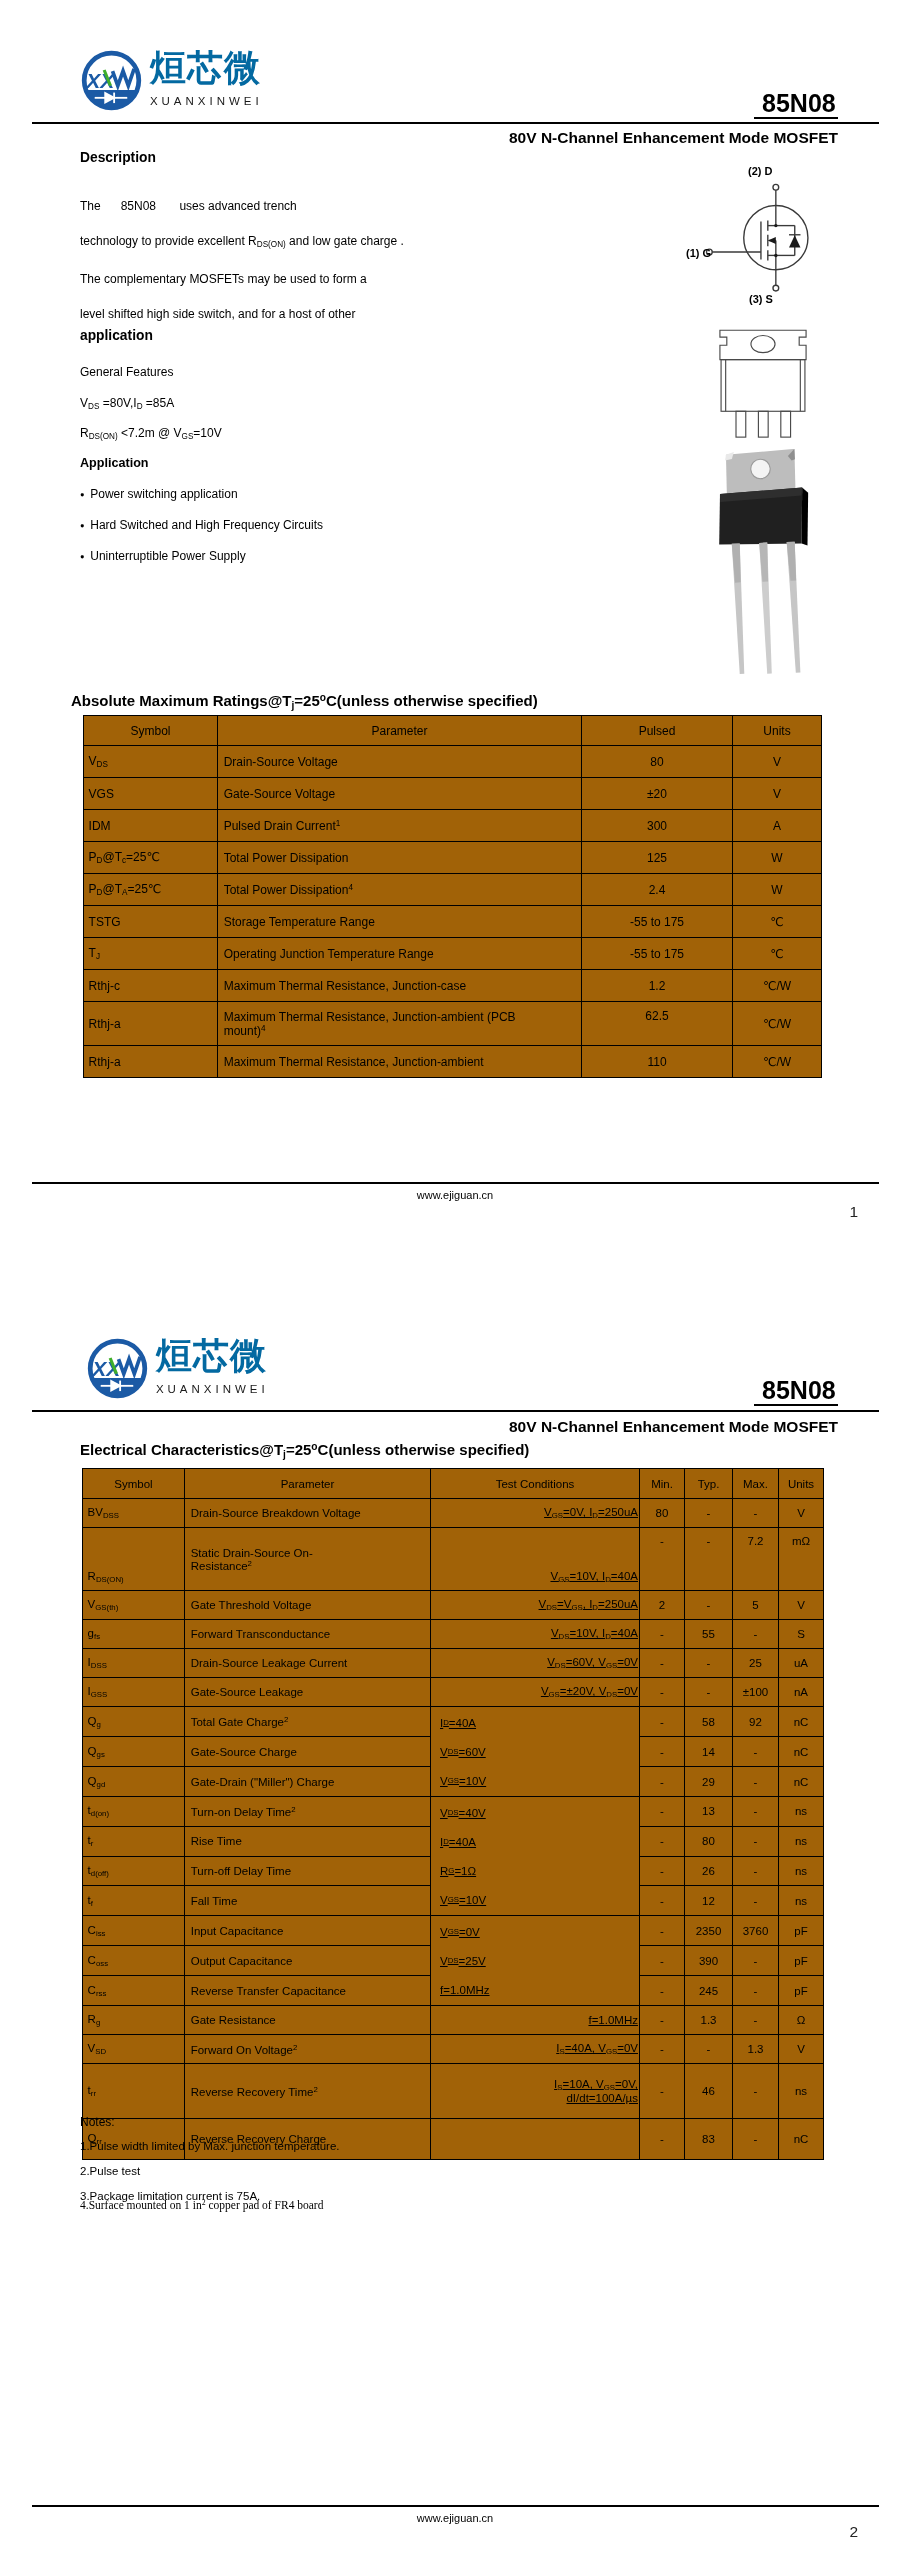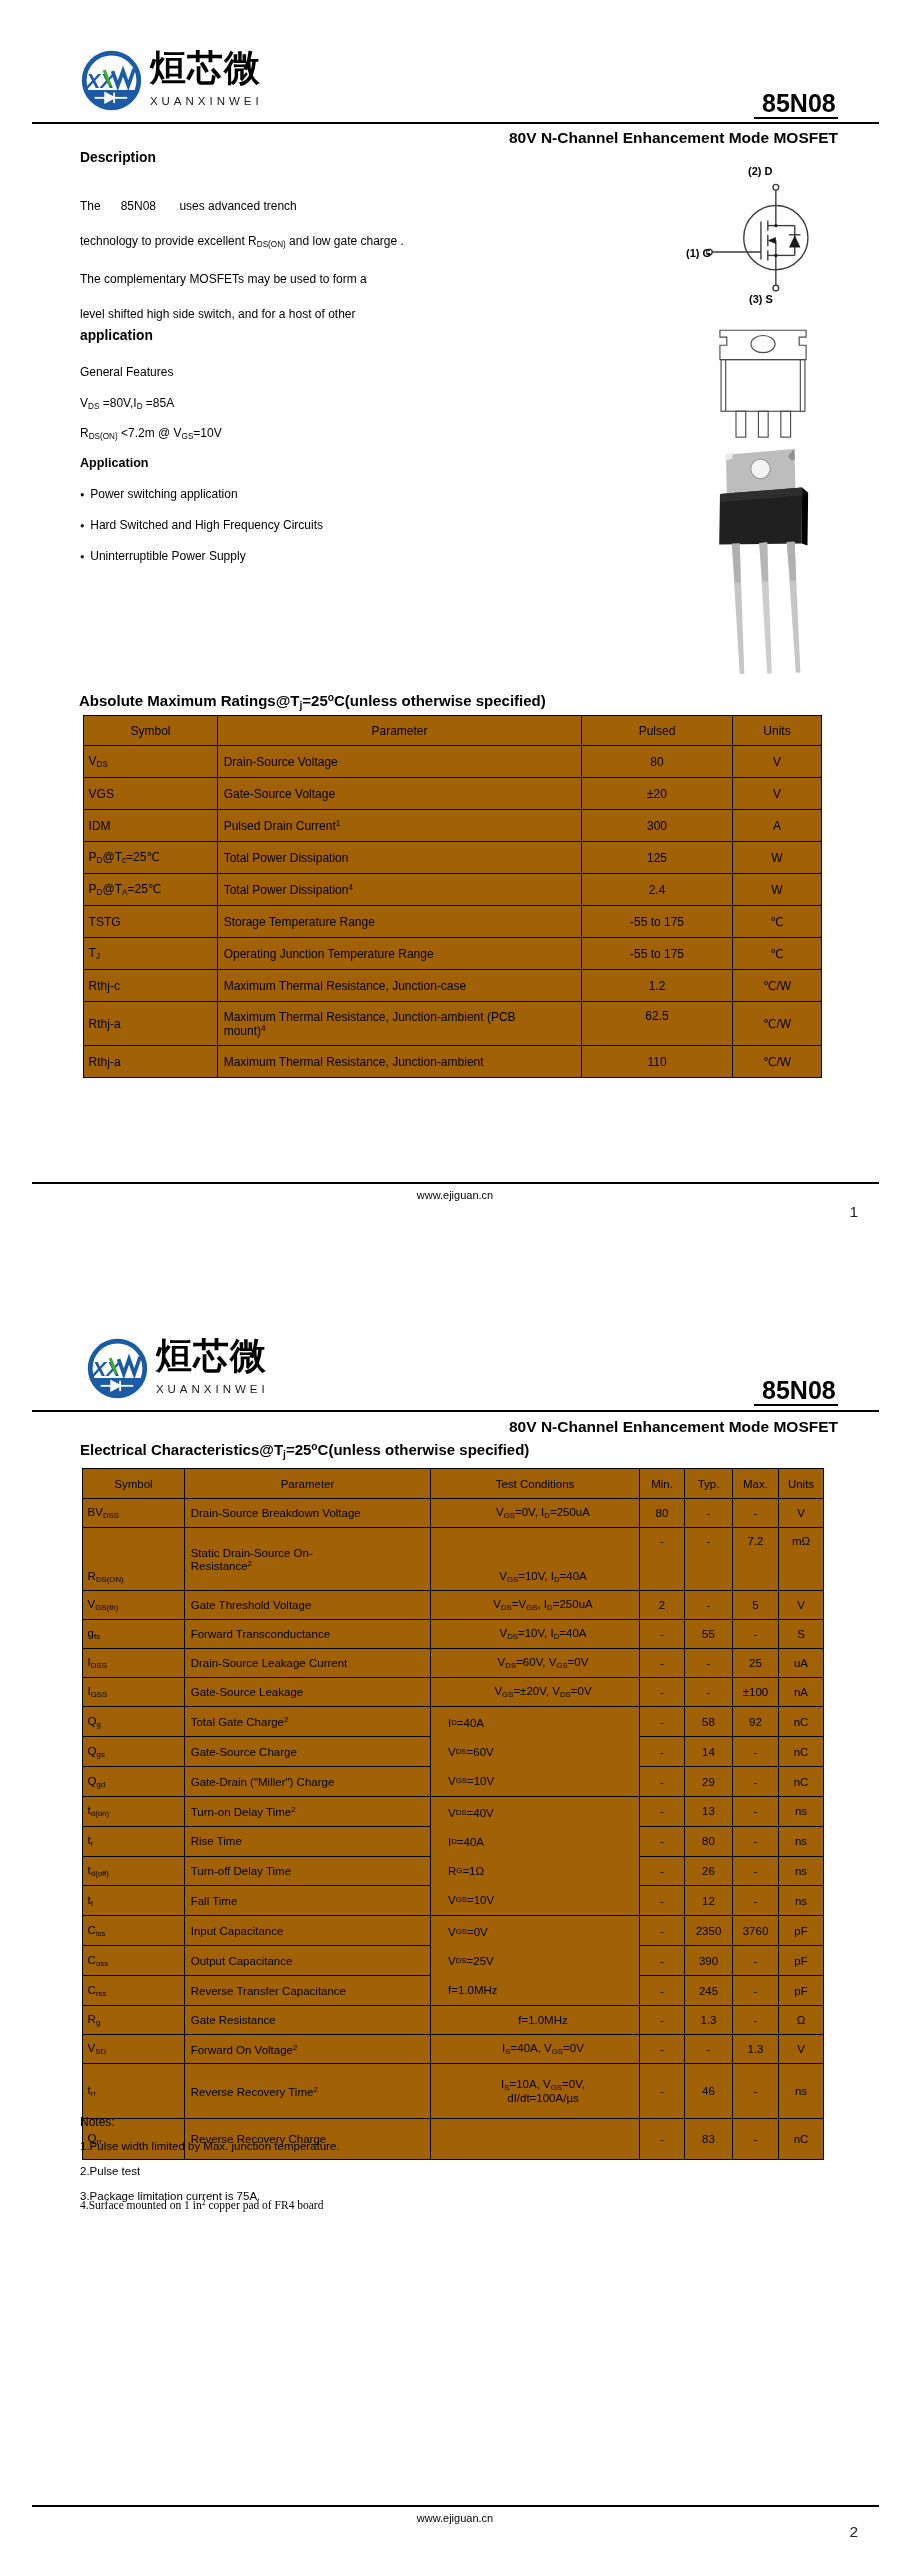--- a/index.html
+++ b/index.html
@@ -5,21 +5,21 @@
   html,body{margin:0;padding:0;background:#fff;}
   body{width:910px;height:2576px;position:relative;color:#000;
        font-family:"Liberation Sans","DejaVu Sans",sans-serif;}
   .page{position:absolute;left:0;width:910px;height:1288px;background:#fff;overflow:hidden;}
   #page1{top:0;} #page2{top:1288px;}
 
   
   .logo{position:absolute;display:flex;align-items:flex-start;}
   .logo-mark{flex:0 0 auto;}
   .brand-text{margin-left:6.9px;}
-  .brand-cn{font-size:36px;font-weight:700;line-height:38px;letter-spacing:1.1px;color:#000000;}
+  .brand-cn{font-size:36px;font-weight:700;line-height:38px;letter-spacing:1.1px;color:#0369a1;}
   .brand-en{font-size:11.5px;letter-spacing:4px;color:#1a1a1a;margin-top:8px;}
   .part-number{position:absolute;font-size:25px;font-weight:700;line-height:1.05;
                border-bottom:2.3px solid #000;padding:0 2.3px 1.1px 8px;}
   .head-rule{position:absolute;left:32px;width:847px;height:2.3px;background:#000;}
   .subtitle{position:absolute;right:72px;font-size:15.5px;font-weight:700;}
 
   
   .h-bold{position:absolute;font-size:13.8px;font-weight:700;}
   .body-text{position:absolute;font-size:12px;}
   .desc-lines{position:absolute;left:80px;top:189px;width:390px;font-size:12px;line-height:35px;white-space:pre-wrap;}
@@ -41,21 +41,21 @@
   #amr-table tr.tall{height:44px;}
   #ec-table{left:82px;top:1468px;width:742px;font-size:11.5px;}
   #ec-table tr{height:29px;}
   #ec-table tr.hdr{height:30px;}
   #ec-table tr.r-rds{height:63px;}
   #ec-table tr.r-trr{height:55px;}
   #ec-table tr.r-qrr{height:41px;}
   th{text-align:center;}
   .c-sym{text-align:left;padding-left:4.6px;}
   .c-par{text-align:left;padding-left:5.7px;}
-  .c-cond{text-align:center;padding-left:17px;}
+  .c-cond{text-align:right;padding-left:9px;text-decoration:underline;}
   .c-val{text-align:center;}
   .preline{white-space:pre-line;}
   .vtop{vertical-align:top;padding-top:6.9px;}
   .vbottom{vertical-align:bottom;padding-bottom:5.7px;}
   .condline{height:29px;display:flex;align-items:center;}
   sub{font-size:68%;vertical-align:-0.25em;}
   sup{font-size:68%;vertical-align:0.45em;}
 
   
   .note-line{position:absolute;left:80px;font-size:11.5px;}
@@ -162,21 +162,21 @@
       <polygon points="18,74 162,70 160,84 18,88" fill="#2e2e2e"></polygon>
       <polygon points="34,162 48,162 44,390 36,390" fill="#c6c6c6"></polygon>
       <polygon points="82,163 96,163 92,392 84,392" fill="#cdcdcd"></polygon>
       <polygon points="130,164 144,164 142,393 134,393" fill="#c6c6c6"></polygon>
       <polygon points="34,162 48,162 46,230 36,230" fill="#b0b0b0"></polygon>
       <polygon points="82,163 96,163 94,231 84,231" fill="#b6b6b6"></polygon>
       <polygon points="130,164 144,164 143,232 133,232" fill="#b0b0b0"></polygon>
     </g>
   </svg>
 
-  <div class="sec-title" style="left:79px;top:692px;">Absolute Maximum Ratings@T<sub>j</sub>=25<sup>o</sup>C(unless otherwise specified)</div>
+  <div class="sec-title" style="left:71px;top:692px;">Absolute Maximum Ratings@T<sub>j</sub>=25<sup>o</sup>C(unless otherwise specified)</div>
   <table id="amr-table">
     <colgroup>
         <col style="width:134px">
         <col style="width:364px">
         <col style="width:151px">
         <col style="width:89px">
       </colgroup>
     <tbody>
         <tr class="hdr">
       <th>Symbol</th>

